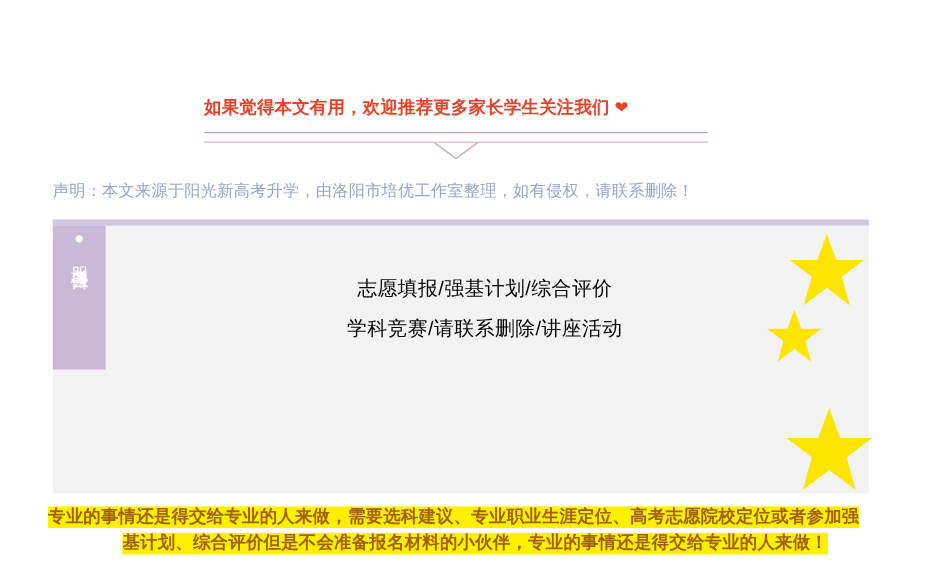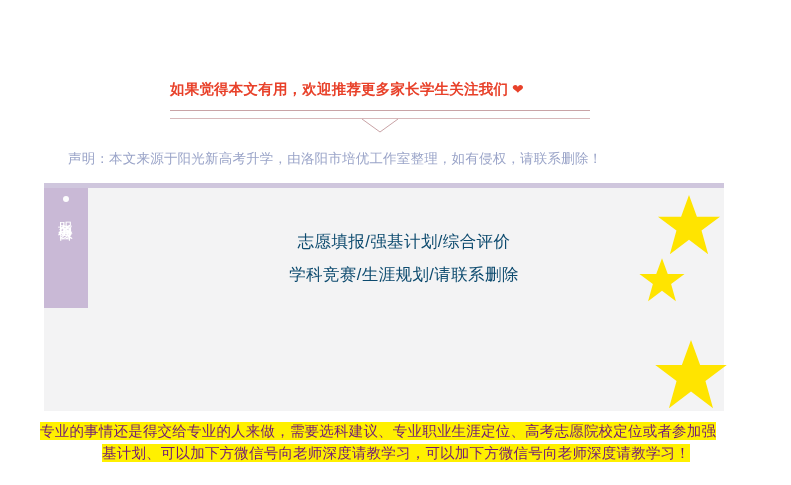--- a/index.html
+++ b/index.html
@@ -76,21 +76,20 @@
 
   
   .statement {
     position: absolute;
     left: 44px;
     top: 150px;
     font-size: 13.5px;
     color: #9aa4c8;
     letter-spacing: 0.2px;
     white-space: nowrap;
-    margin-left: 24px;
   }
 
   
   .card {
     position: absolute;
     left: 44px;
     top: 183px;
     width: 680px;
     height: 228px;
     background: #f3f3f4;
@@ -136,21 +135,21 @@
   }
   .card-lines {
     position: absolute;
     left: 160px;
     top: 42px;
     width: 400px;
     text-align: center;
   }
   .card-line {
     font-size: 16.5px;
-    color: #0c4a6e;
+    color: #000000;
     line-height: 33px;
     letter-spacing: 0.4px;
     white-space: nowrap;
   }
 
   
   .star {
     position: absolute;
     color: #ffe400;
     line-height: 1;
@@ -162,22 +161,22 @@
   .bottom {
     position: absolute;
     left: 40px;
     top: 420px;
     width: 712px;
     text-align: left;
   }
   .bottom-line {
     display: block;
     font-size: 14.5px;
-    font-weight: normal;
-    color: #701a75;
+    font-weight: bold;
+    color: #a16207;
     line-height: 22px;
     letter-spacing: 0.2px;
     white-space: nowrap;
   }
   .bottom-line span.hl {
     background: #fff000;
     padding: 1px 0;
   }
   .bottom-line.l2 {
     text-align: center;
@@ -203,21 +202,21 @@
   <div class="statement">声明：本文来源于阳光新高考升学，由洛阳市培优工作室整理，如有侵权，请联系删除！</div>
 
   <div class="card">
     <div class="card-topbar"></div>
     <div class="card-tab">
       <div class="card-tab-dot"></div>
       <div class="card-tab-label">服务项目</div>
     </div>
     <div class="card-lines">
       <div class="card-line">志愿填报/强基计划/综合评价</div>
-      <div class="card-line">学科竞赛/生涯规划/请联系删除</div>
+      <div class="card-line">学科竞赛/请联系删除/讲座活动</div>
     </div>
 
     <div class="star" style="left: 612px; top: 10px;">
       <svg width="66" height="64" viewBox="0 0 100 95">
         <polygon points="50,2 62,35 97,35 69,56 79,92 50,70 21,92 31,56 3,35 38,35" fill="#ffe400"></polygon>
       </svg>
     </div>
     <div class="star" style="left: 594px; top: 74px;">
       <svg width="48" height="46" viewBox="0 0 100 95">
         <polygon points="50,2 62,35 97,35 69,56 79,92 50,70 21,92 31,56 3,35 38,35" fill="#ffe400"></polygon>
@@ -225,16 +224,16 @@
     </div>
     <div class="star" style="left: 609px; top: 155px;">
       <svg width="76" height="73" viewBox="0 0 100 95">
         <polygon points="50,2 62,35 97,35 69,56 79,92 50,70 21,92 31,56 3,35 38,35" fill="#ffe400"></polygon>
       </svg>
     </div>
   </div>
 
   <div class="bottom">
     <div class="bottom-line l1"><span class="hl">专业的事情还是得交给专业的人来做，需要选科建议、专业职业生涯定位、高考志愿院校定位或者参加强</span></div>
-    <div class="bottom-line l2"><span class="hl">基计划、可以加下方微信号向老师深度请教学习，可以加下方微信号向老师深度请教学习！</span></div>
+    <div class="bottom-line l2"><span class="hl">基计划、综合评价但是不会准备报名材料的小伙伴，专业的事情还是得交给专业的人来做！</span></div>
   </div>
 
 </div>
 
 </body></html>

